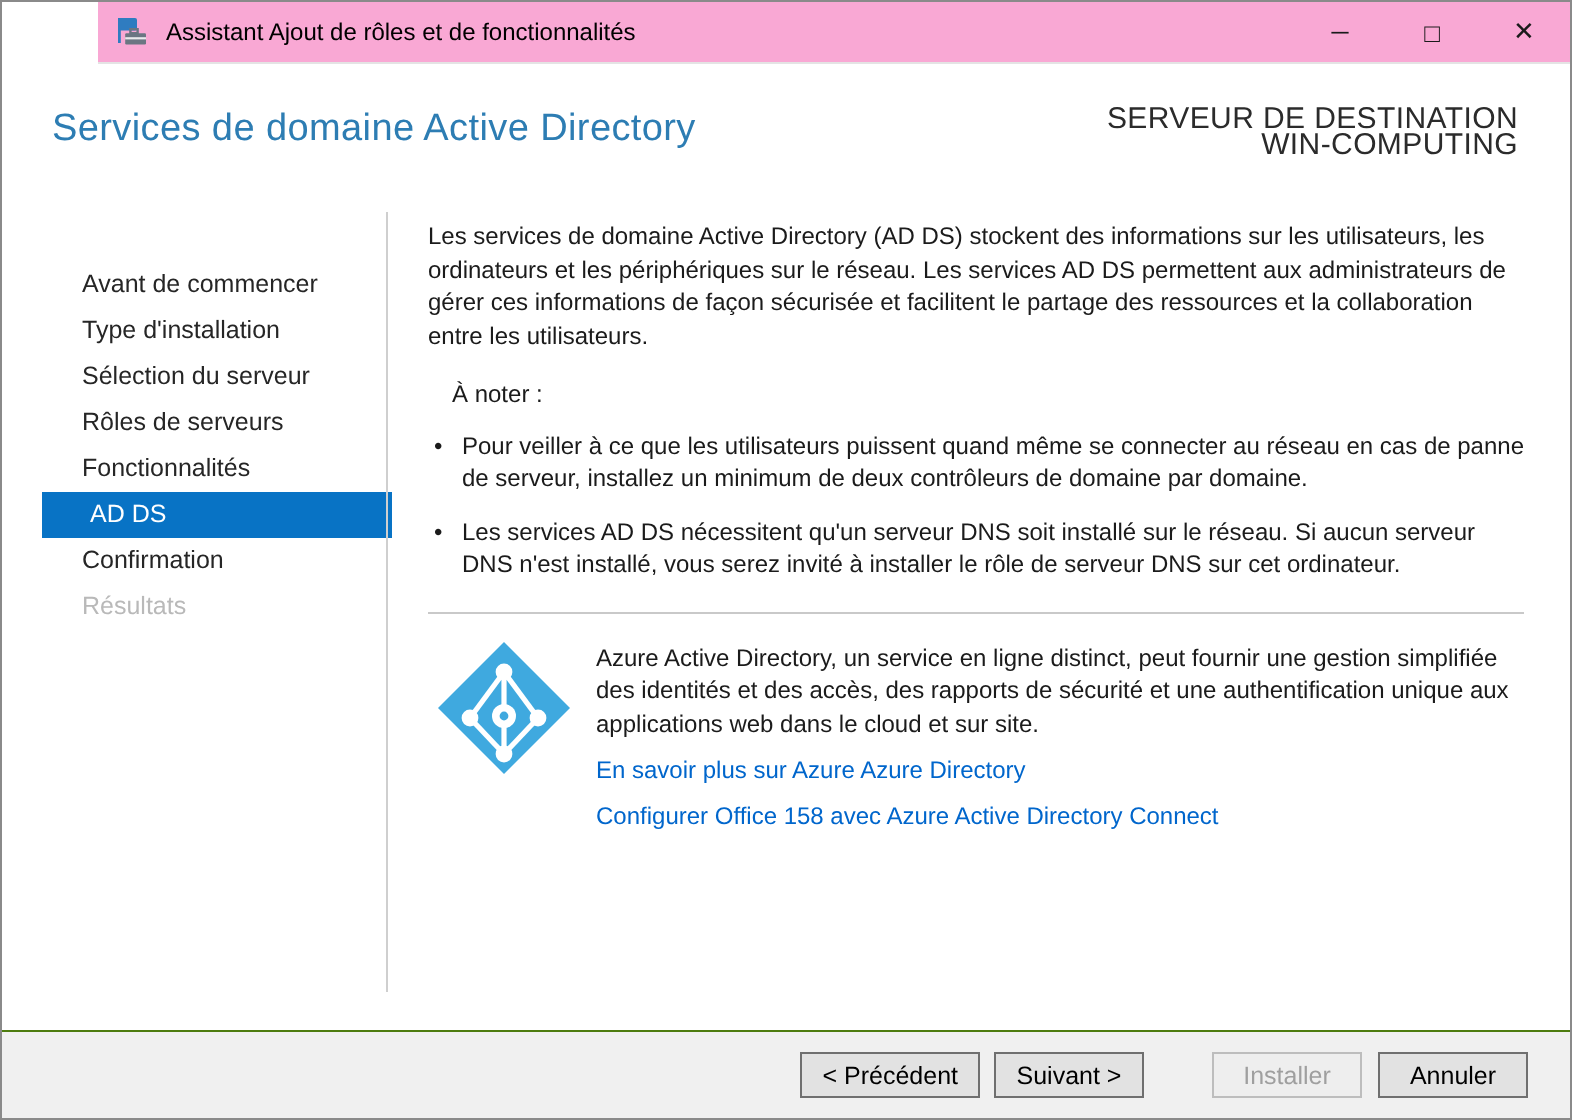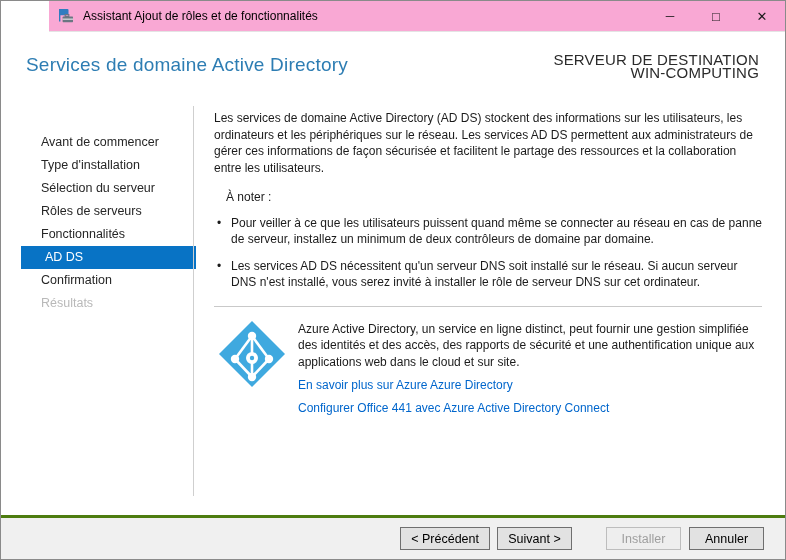--- a/index.html
+++ b/index.html
@@ -43,21 +43,21 @@
   ul.notes li .bullet{position:absolute;left:3px;top:0;}
   .separator{margin-top:15px;height:1px;background:#c9c9c9;border:none;width:548px;}
   .azure-row{margin-top:14px;display:flex;align-items:flex-start;}
   .azure-icon{width:66px;height:66px;margin-left:5px;flex:0 0 auto;}
   .azure-text{margin-left:13px;width:470px;}
   .azure-links{margin-top:7px;}
   .azure-link{display:block;color:var(--link);text-decoration:none;line-height:16px;margin-top:7px;cursor:pointer;}
   .azure-link:first-child{margin-top:0;}
 
   
-  .footer{position:absolute;left:0;right:0;bottom:0;height:44px;background:var(--footer-bg);border-top:3px solid #4d7c0f;display:flex;align-items:center;justify-content:flex-end;padding-right:21px;}
+  .footer{position:absolute;left:0;right:0;bottom:0;height:44px;background:var(--footer-bg);border-top:1px solid #4d7c0f;display:flex;align-items:center;justify-content:flex-end;padding-right:21px;}
   .btn{height:23px;min-width:75px;padding:0 10px;font-family:"Liberation Sans","DejaVu Sans",sans-serif;font-size:12.5px;color:#000;background:#e2e2e2;border:1px solid #6f6f6f;cursor:default;}
   .btn.next{margin-left:7px;}
   .btn.install{margin-left:34px;background:#eeeeee;border-color:#bdbdbd;color:#9f9f9f;}
   .btn.cancel{margin-left:8px;}
 </style>
 </head>
 <body>
 
 <div id="window">
 
@@ -129,21 +129,21 @@
             <circle cx="33" cy="56" r="4.2"></circle>
             <circle cx="33" cy="37" r="6"></circle>
           </g>
           <circle cx="33" cy="37" r="2.2" fill="#3fa9df"></circle>
         </svg>
       </span>
       <div class="azure-text">
         <div>Azure Active Directory, un service en ligne distinct, peut fournir une gestion simplifiée des identités et des accès, des rapports de sécurité et une authentification unique aux applications web dans le cloud et sur site.</div>
         <div class="azure-links">
           <a class="azure-link">En savoir plus sur Azure Azure Directory</a>
-          <a class="azure-link">Configurer Office 441 avec Azure Active Directory Connect</a>
+          <a class="azure-link">Configurer Office 158 avec Azure Active Directory Connect</a>
         </div>
       </div>
     </div>
   </div>
 
   <div class="footer">
     <button class="btn prev">&lt; Précédent</button>
     <button class="btn next">Suivant &gt;</button>
     <button class="btn install" disabled="">Installer</button>
     <button class="btn cancel">Annuler</button>

